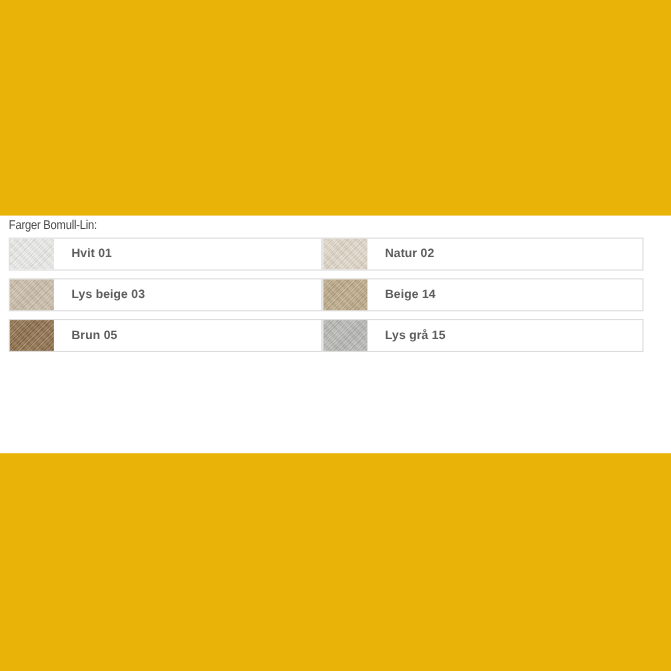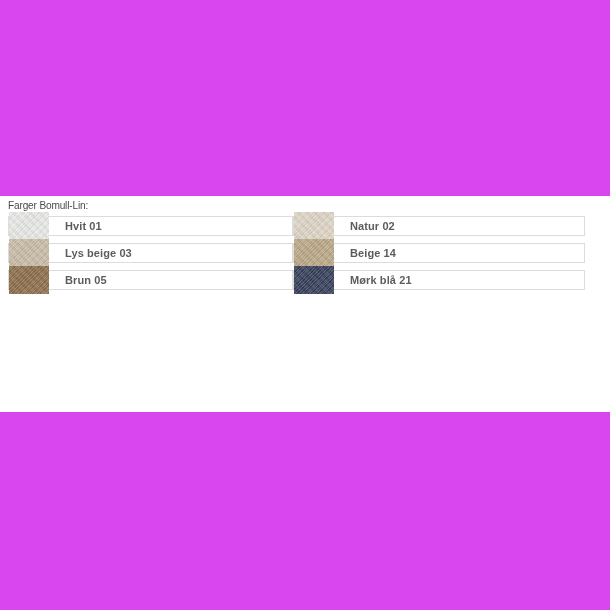--- a/index.html
+++ b/index.html
@@ -10,21 +10,21 @@
   body {
     width: 610px;
     height: 610px;
     overflow: hidden;
     font-family: "Liberation Sans", sans-serif;
   }
   #screen {
     position: relative;
     width: 610px;
     height: 610px;
-    background: #d946ef;
+    background: #eab308;
   }
   
   #panel {
     position: absolute;
     left: 0;
     top: 196px;
     width: 610px;
     height: 216px;
     background: #ffffff;
   }
@@ -43,21 +43,21 @@
   }
   .column {
     position: absolute;
     top: 20px;
   }
   #col-left  { left: 8px;   width: 285px; }
   #col-right { left: 293px; width: 292px; }
 
   .swatch-row {
     position: relative;
-    height: 20px;
+    height: 30px;
     margin-bottom: 7px;
     background: #ffffff;
     border: 1px solid #dcdcdc;
     box-sizing: border-box;
     display: flex;
     align-items: center;
     cursor: pointer;
   }
   .swatch-chip {
     position: relative;
@@ -133,22 +133,22 @@
       <div class="swatch-row">
         <span class="swatch-chip" style="background-color: rgb(222, 213, 198);"></span>
         <span class="swatch-label">Natur 02</span>
       </div>
 
       <div class="swatch-row">
         <span class="swatch-chip" style="background-color: rgb(187, 168, 135);"></span>
         <span class="swatch-label">Beige 14</span>
       </div>
 
+      <div class="swatch-row">
+        <span class="swatch-chip" style="background-color: rgb(182, 182, 179);"></span>
+        <span class="swatch-label">Lys grå 15</span>
+      </div>
 
-      <div class="swatch-row">
-        <span class="swatch-chip" style="background-color: rgb(54, 64, 90);"></span>
-        <span class="swatch-label">Mørk blå 21</span>
-      </div>
 
     </div>
 
   </div>
 </div>
 
 </body></html>

